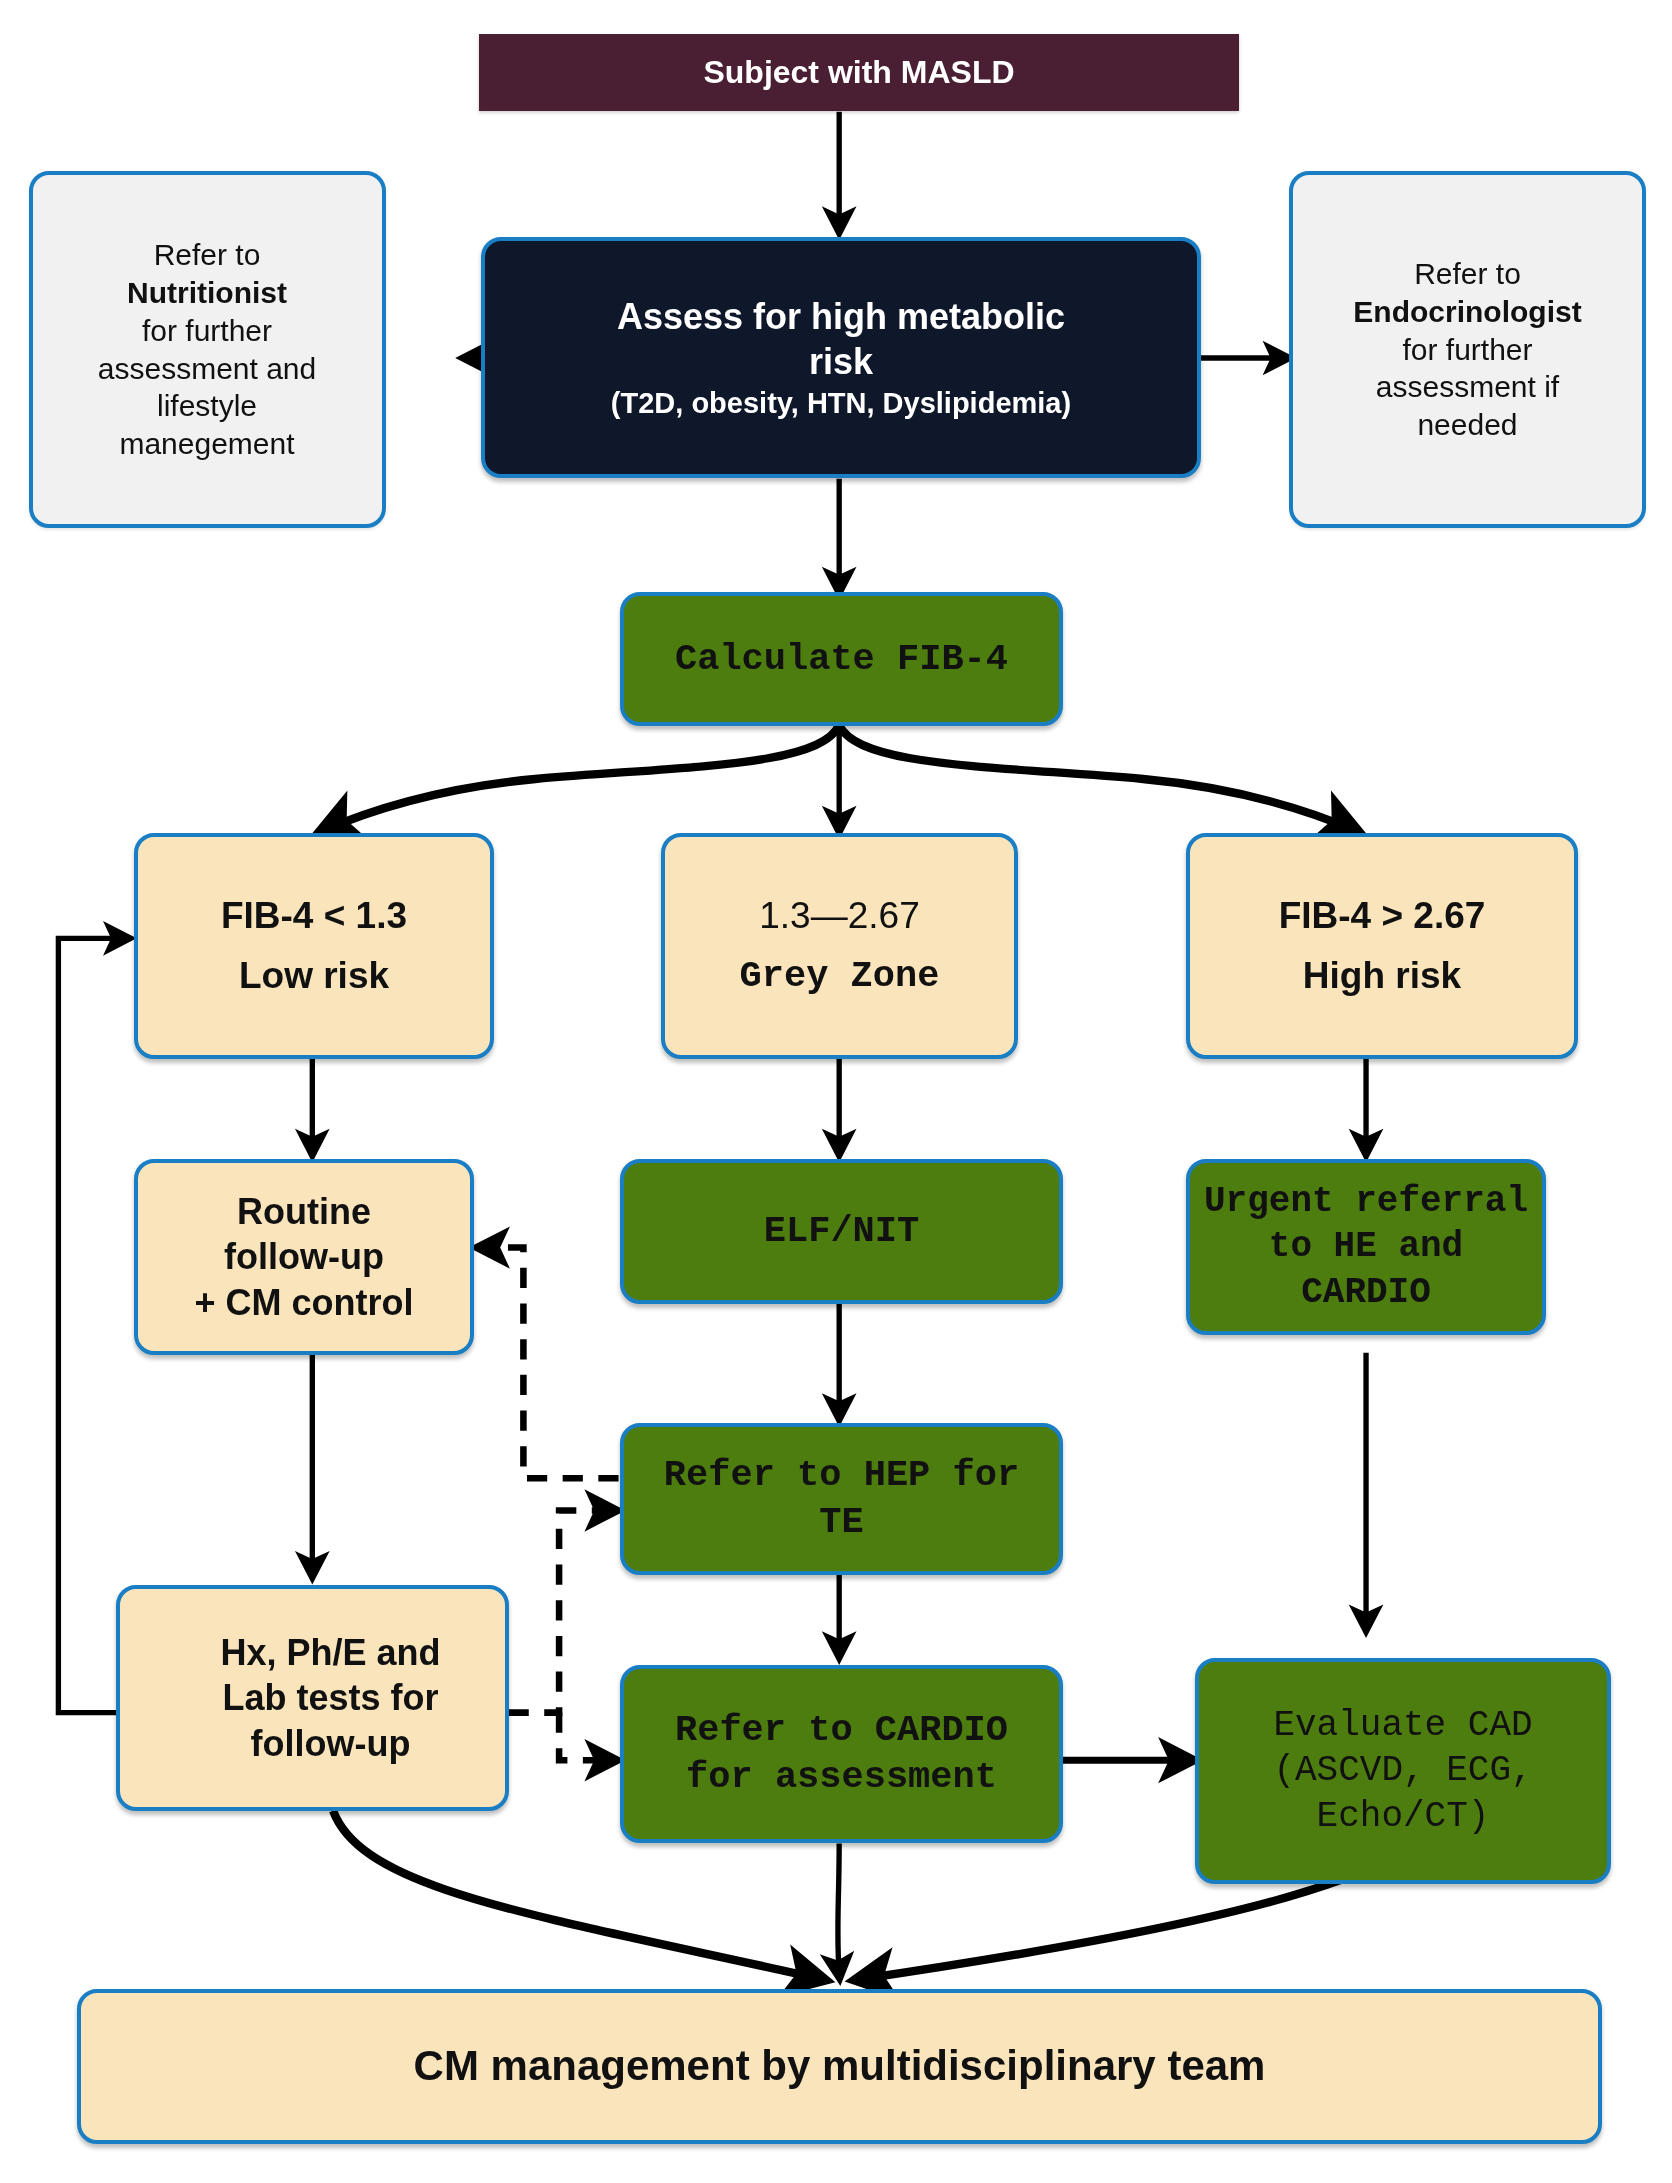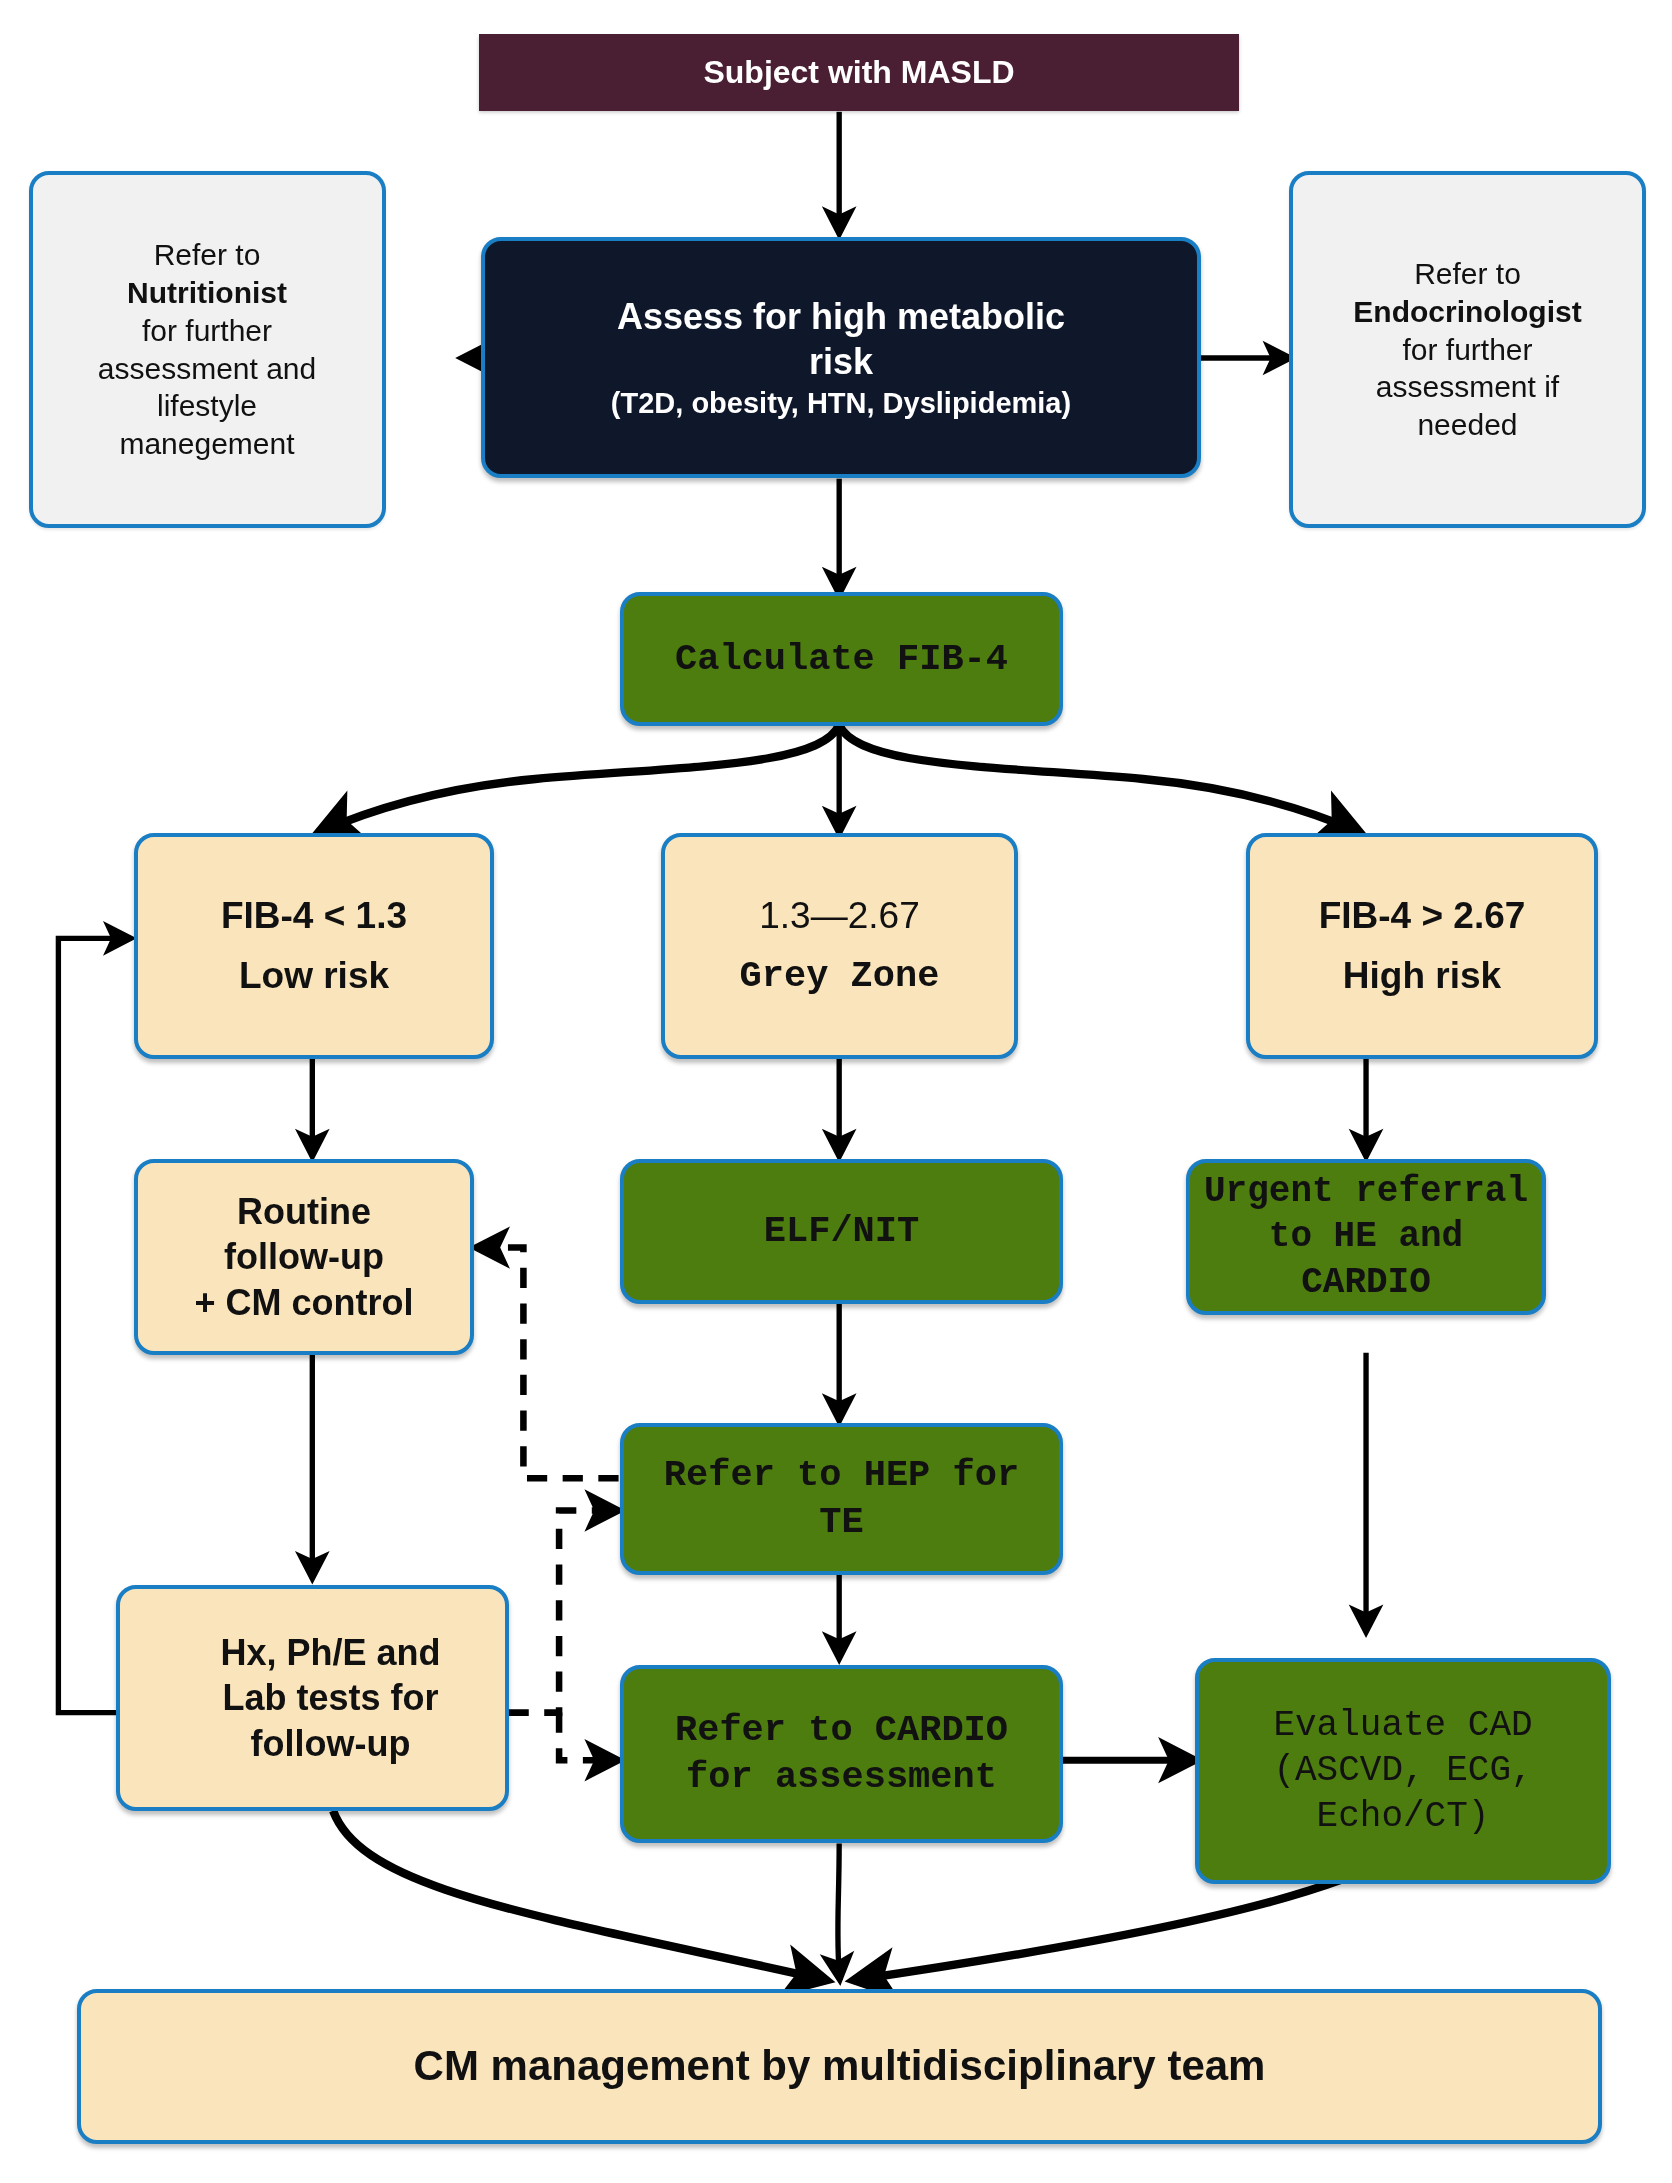--- a/index.html
+++ b/index.html
@@ -198,40 +198,40 @@
     </span>
   </div>
 
   <div class="node cream" style="left:661px; top:833px; width:357px; height:226px; font-size:37px;">
     <span class="txt">
       <span class="l1 regular">1.3—2.67</span>
       <span class="l1" style="display:block;margin-top:13px;font-family:Liberation Mono, monospace;">Grey Zone</span>
     </span>
   </div>
 
-  <div class="node cream" style="left:1246px; top:833px; width:352px; height:226px; font-size:37px;">
+  <div class="node cream" style="left:1186px; top:833px; width:392px; height:226px; font-size:37px;">
     <span class="txt">
       <span class="l1">FIB-4 &gt; 2.67</span>
       <span class="l1" style="display:block;margin-top:13px;">High risk</span>
     </span>
   </div>
 
   <div class="node cream" style="left:134px; top:1159px; width:340px; height:196px; font-size:36px;">
     <span class="txt">
       <span class="l1">Routine</span>
       <span class="l1">follow-up</span>
       <span class="l1">+ CM control</span>
     </span>
   </div>
 
   <div class="node teal-light" style="left:620px; top:1159px; width:443px; height:145px; font-size:37px;">
     <span class="txt">ELF/NIT</span>
   </div>
 
-  <div class="node teal-light" style="left:1186px; top:1159px; width:360px; height:156px; font-size:36px;">
+  <div class="node teal-light" style="left:1186px; top:1159px; width:360px; height:176px; font-size:36px;">
     <span class="txt">
       <span class="l1">Urgent referral</span>
       <span class="l1">to HE and</span>
       <span class="l1">CARDIO</span>
     </span>
   </div>
 
   <div class="node teal-light" style="left:620px; top:1423px; width:443px; height:152px; font-size:37px;">
     <span class="txt">
       <span class="l1">Refer to HEP for</span>

